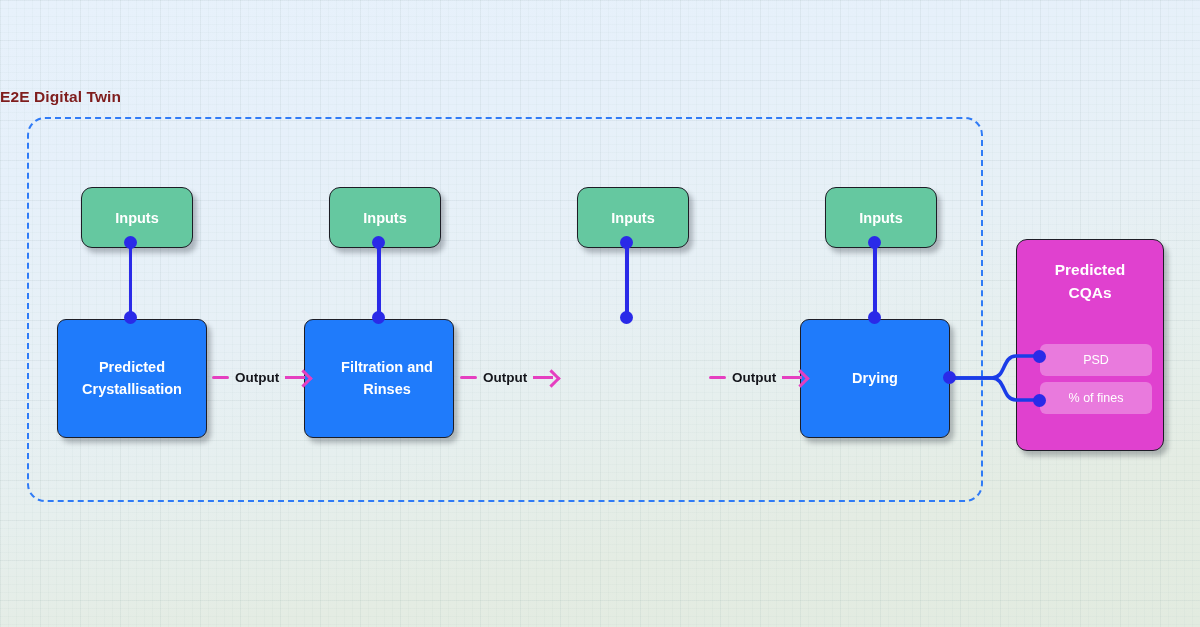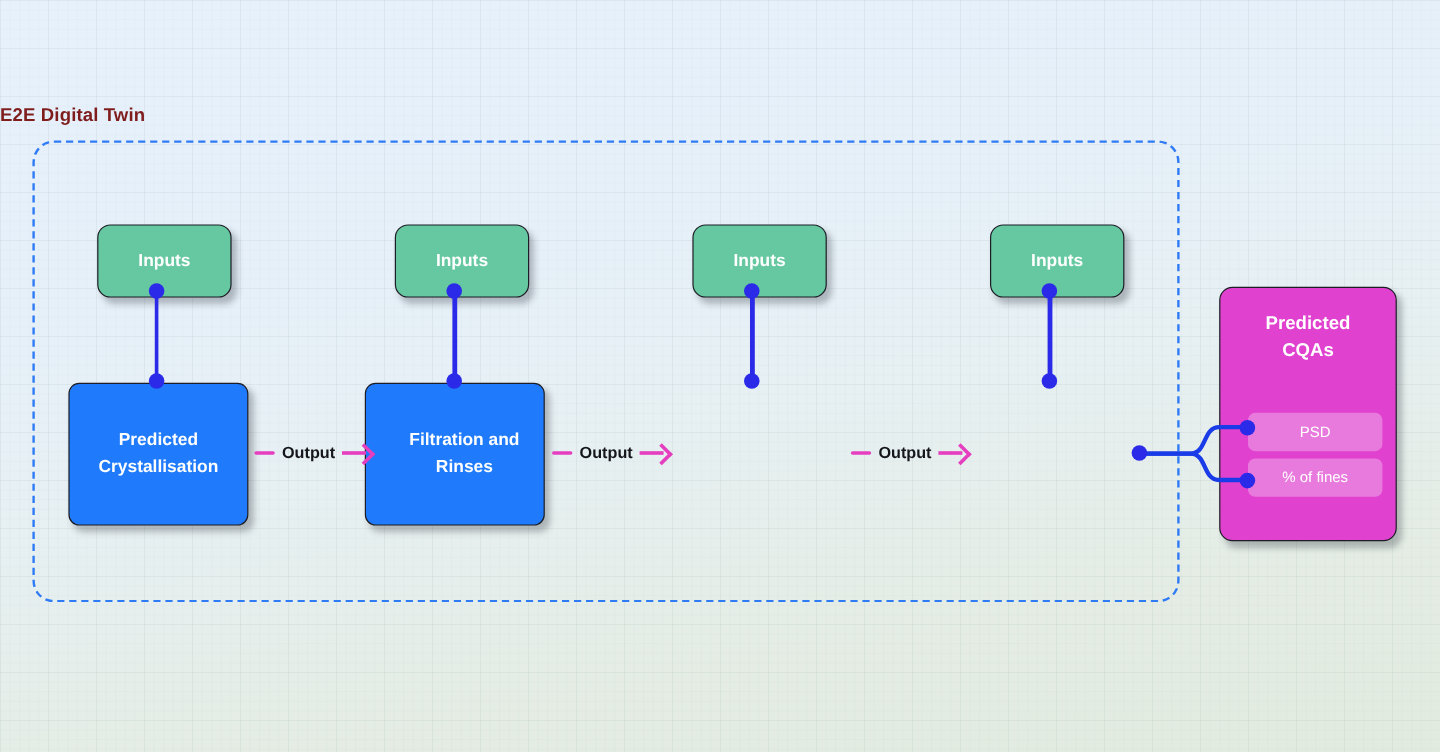--- a/index.html
+++ b/index.html
@@ -268,20 +268,25 @@
     <span class="out-arrow"></span>
   </div>
 
   <div class="node inputs" style="left:825px; top:187px;">
     <span>Inputs</span>
   </div>
   <div class="v-conn" style="left:873px; top:242px; height:78px;"></div>
   <div class="dot" style="left:868px; top:236px;"></div>
   <div class="dot" style="left:868px; top:311px;"></div>
 
+  <div class="node stage-box" style="left:800px; top:319px;">
+    <div>
+      <span>Drying</span>
+    </div>
+  </div>
 
   <svg class="split-conn" viewBox="0 0 120 95">
     <path d="M 10,48 L 52,48 C 66,48 62,26 76,26 L 100,26" fill="none" stroke="#1a3ce8" stroke-width="3.6" stroke-linecap="round"></path>
     <path d="M 10,48 L 52,48 C 66,48 62,70 76,70 L 100,70" fill="none" stroke="#1a3ce8" stroke-width="3.6" stroke-linecap="round"></path>
   </svg>
   <div class="dot" style="left:943px; top:371px;"></div>
   <div class="dot" style="left:1033px; top:350px;"></div>
   <div class="dot" style="left:1033px; top:394px;"></div>
 
   <div class="node cqa">

